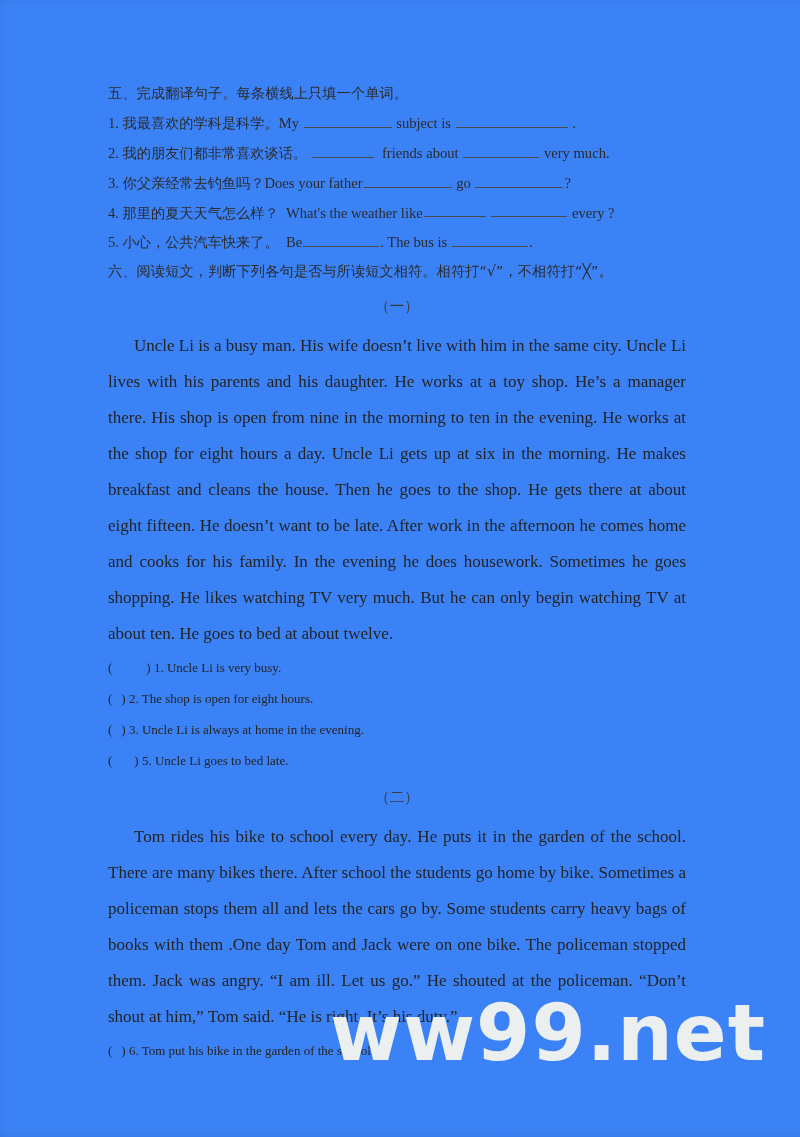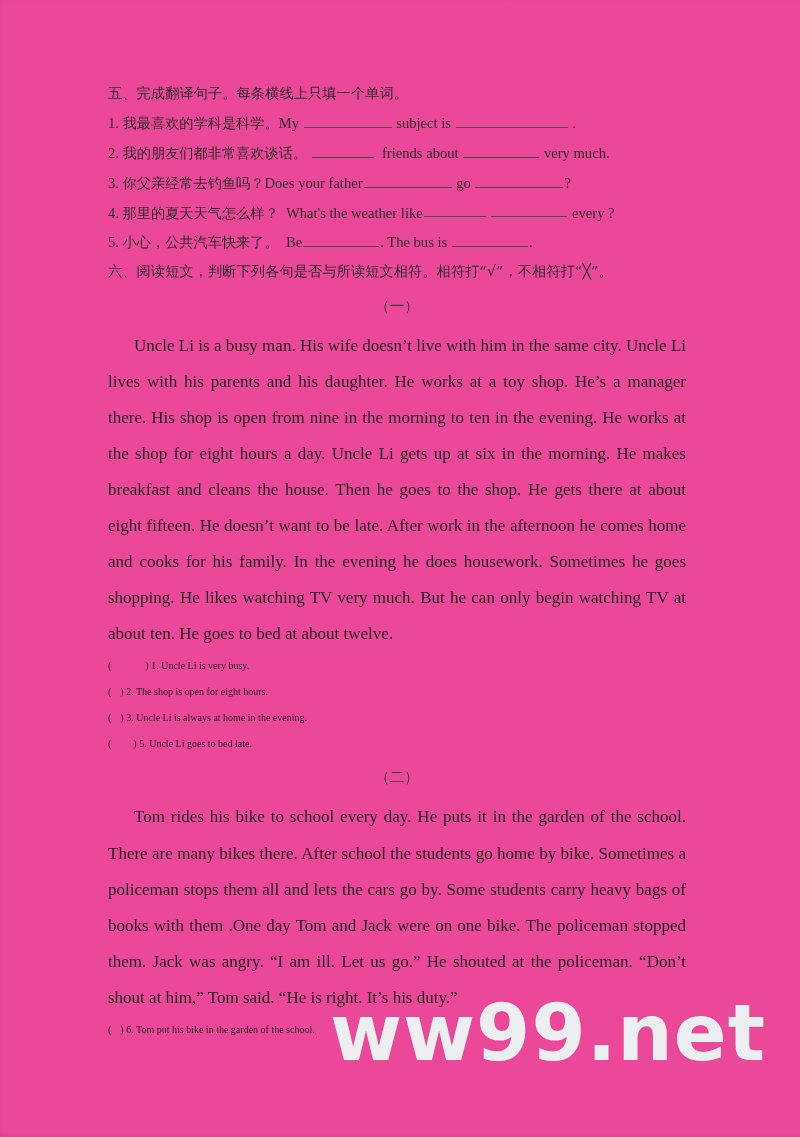--- a/index.html
+++ b/index.html
@@ -8,21 +8,21 @@
     padding: 0;
     background: #ffffff;
   }
   body {
     font-family: "Liberation Serif", "DejaVu Serif", serif;
   }
   .page {
     position: relative;
     width: 800px;
     height: 1137px;
-    background: #ec4899;
+    background: #3b82f6;
     overflow: hidden;
     box-sizing: border-box;
     text-decoration: underline;
   }
   
   .scan-edge-bottom {
     position: absolute;
     left: 0; right: 0; bottom: 0;
     height: 6px;
     background: linear-gradient(to bottom, rgba(0,0,0,0) 0%, rgba(0,0,0,0.055) 100%);
@@ -95,21 +95,21 @@
     text-align: justify;
     text-justify: inter-word;
     margin: 0 0 4px 0;
     text-indent: 26px;
     hyphens: none;
   }
   .passage-2 { margin-top: 2px; }
 
   .tf-list { margin: 6px 0 0 0; padding: 0; list-style: none; }
   .tf-item {
-    font-size: 10px;
+    font-size: 13px;
     color: #242424;
     line-height: 1.6;
     margin: 0 0 10px 0;
     white-space: nowrap;
   }
   .paren-gap-wide { display: inline-block; width: 34px; }
   .paren-gap-mid  { display: inline-block; width: 22px; }
   .paren-gap-narrow { display: inline-block; width: 9px; }
 
   

